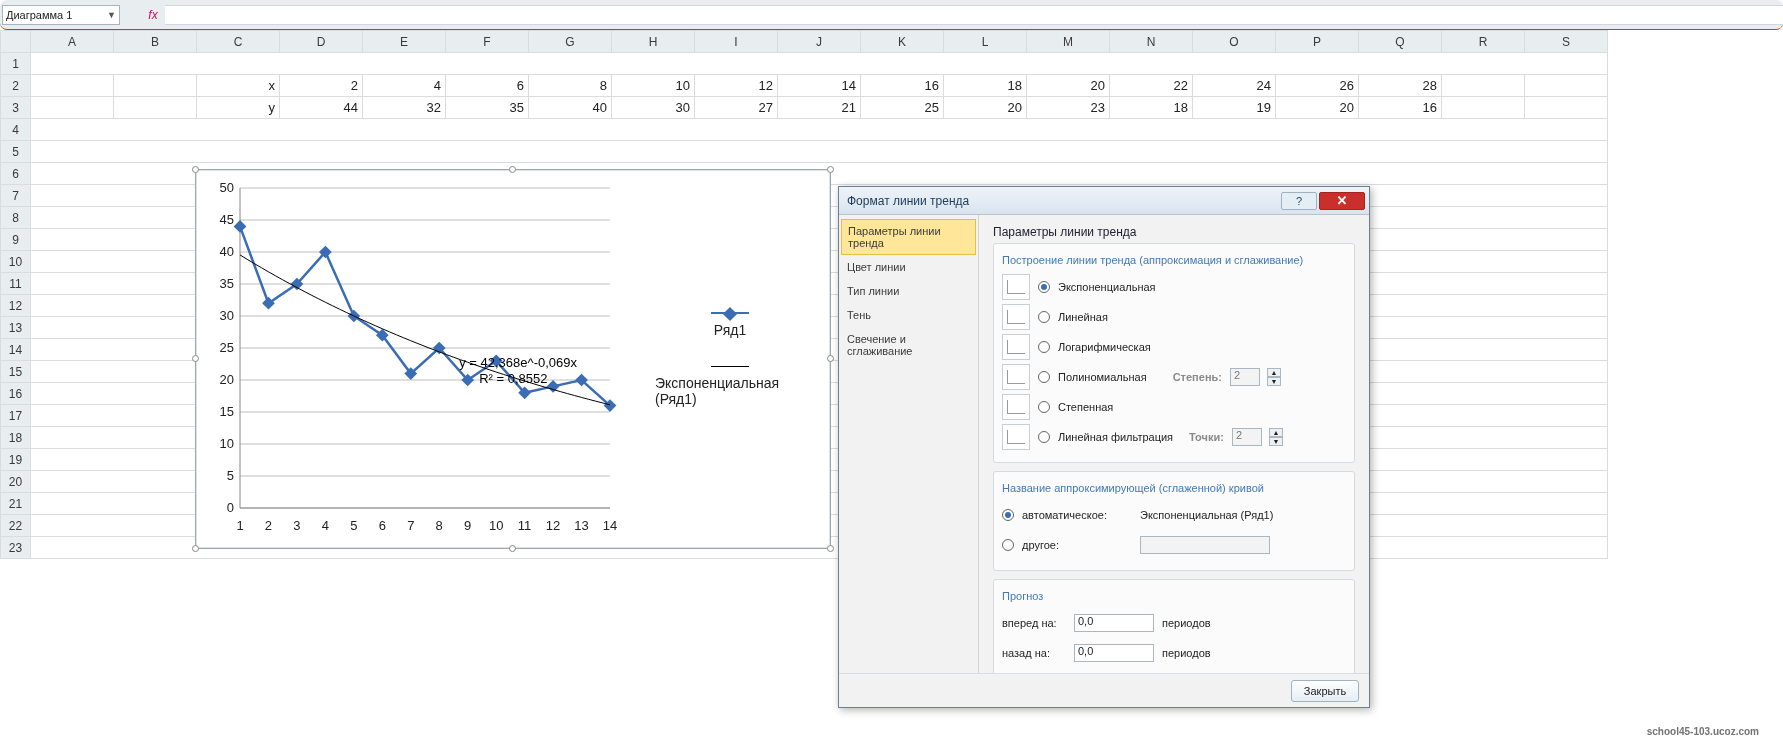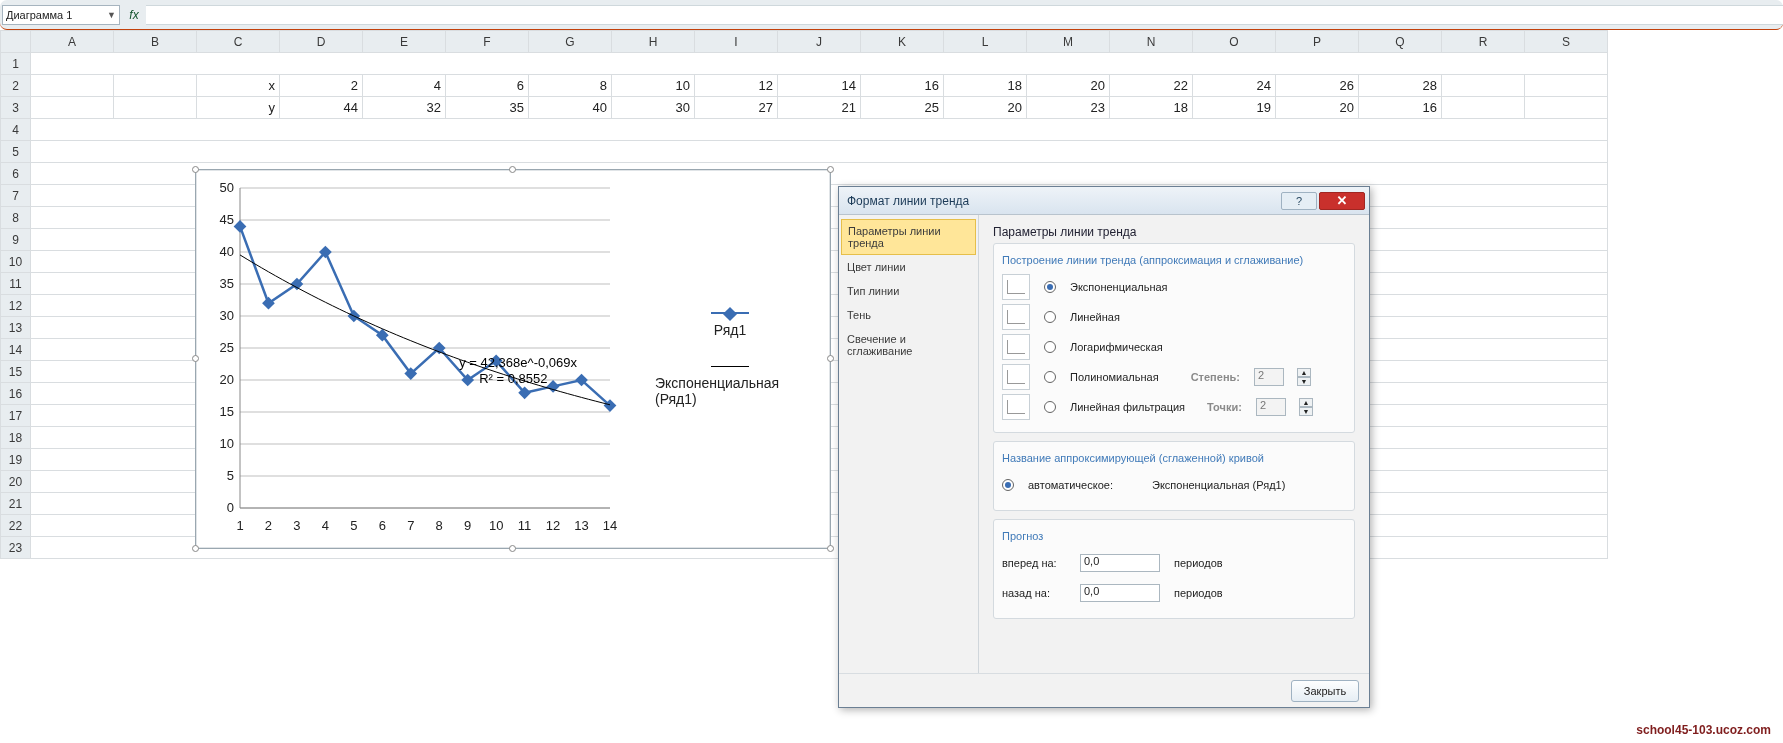--- a/index.html
+++ b/index.html
@@ -23,21 +23,21 @@
   }
   .name-box {
     width: 118px; height: 20px;
     background: #fff; border: 1px solid #a6b4bf;
     display: flex; align-items: center; justify-content: space-between;
     padding: 0 3px; margin: 0 2px;
   }
   .name-box .dd { color: #555; font-size: 9px; }
   .fx-icon {
     width: 24px; text-align: center; font-style: italic;
-    color: #14532d; font-size: 12px;
+    color: #be185d; font-size: 12px; margin-left: 19px;
   }
   .fx-input {
     flex: 1; height: 20px; background: #fff;
     border: 1px solid #cfd8dc; border-left: none;
     border-right: none;
   }
   
   .sheet {
     position: relative;
     background: #fff;
@@ -112,39 +112,39 @@
   }
   .dlg-nav div { padding:6px 8px; color:#3b3b3b; cursor:default; }
   .dlg-nav .active { background:#ffe699; border:1px solid #e6bf4a; margin:0 2px; padding:5px 6px; }
   .dlg-main { flex:1; padding:10px 14px; overflow:auto; }
   .dlg-main h3 { margin:0 0 4px 0; font-size:12px; font-weight:normal; color:#223; }
   .subhdr { color:#407ab8; margin:2px 0 8px 0; }
   .grp {
     border:1px solid #d4dadf; border-radius:3px;
     padding:8px; margin-bottom:8px; background:#fbfbfb;
   }
-  .opt-row { display:flex; align-items:center; gap:14px; margin:4px 0; height:26px; }
+  .opt-row { display:flex; align-items:center; gap:8px; margin:4px 0; height:26px; }
   .opt-thumb {
     width:28px; height:26px; border:1px solid #c8d0d6; background:#fff;
     position:relative;
   }
   .opt-thumb::before {
     content:""; position:absolute; left:4px; right:4px; top:5px; bottom:5px;
     border-left:1px solid #999; border-bottom:1px solid #999;
   }
   .radio { width:12px; height:12px; border:1px solid #646464; border-radius:50%; background:#fff; display:inline-block; position:relative; }
   .radio.checked::after { content:""; position:absolute; left:2px; top:2px; width:6px; height:6px; background:#3a6db3; border-radius:50%; }
   .inln-input{ width:56px; height:18px; border:1px solid #abb7c0; background:#fff; padding:0 3px; font-size:11px; }
   .inln-input.dis{ background:#f3f3f3; color:#777; }
   .spin { display:inline-flex; flex-direction:column; margin-left:-1px; }
   .spin span { width:14px; height:9px; border:1px solid #abb7c0; background:#eef1f3; font-size:7px; text-align:center; line-height:7px; }
   .lbl-dis{ color:#8a8a8a;font-weight:bold; }
   .dlg-footer { height:34px; display:flex; justify-content:flex-end; align-items:center; padding:0 10px; border-top:1px solid #d8dde1; }
   .btn { min-width:68px; height:22px; border:1px solid #9fb2c2; background:linear-gradient(#fdfefe,#e6eef4); border-radius:3px; font-size:11px; display:flex; align-items:center; justify-content:center; }
-  .watermark{position:absolute; right:12px; bottom:6px; color:#7f1d1d; font-weight:bold; font-size:12px; text-shadow:1px 1px 0 #fff, -1px -1px 0 #fff, 1px -1px 0 #fff, -1px 1px 0 #fff;}
+  .watermark{position:absolute; right:24px; bottom:6px; color:#737373; font-weight:bold; font-size:10px; text-shadow:1px 1px 0 #fff, -1px -1px 0 #fff, 1px -1px 0 #fff, -1px 1px 0 #fff;}
 </style>
 </head>
 <body>
 
 <div class="formula-bar">
   <div class="name-box">
     <span>Диаграмма 1</span>
     <span class="dd">▼</span>
   </div>
   <div class="fx-icon">fx</div>
@@ -429,37 +429,47 @@
             <span class="lbl-dis" style="margin-left:18px">Степень:</span>
             <span class="inln-input dis" style="width:30px">2</span>
             <span class="spin">
                 <span>▲</span>
                 <span>▼</span>
               </span>
           </div>
           <div class="opt-row">
             <span class="opt-thumb"></span>
             <span class="radio"></span>
+            <span>Степенная</span>
+          </div>
+          <div class="opt-row">
+            <span class="opt-thumb"></span>
+            <span class="radio"></span>
             <span>Линейная фильтрация</span>
             <span class="lbl-dis" style="margin-left:8px">Точки:</span>
             <span class="inln-input dis" style="width:30px">2</span>
             <span class="spin">
                 <span>▲</span>
                 <span>▼</span>
               </span>
           </div>
         </div>
 
         <div class="grp">
           <div class="subhdr">Название аппроксимирующей (сглаженной) кривой</div>
           <div class="opt-row">
             <span class="radio checked"></span>
             <span style="width:110px">автоматическое:</span>
             <span>Экспоненциальная (Ряд1)</span>
           </div>
+          <div class="opt-row">
+            <span class="radio"></span>
+            <span style="width:110px">другое:</span>
+            <span class="inln-input dis" style="width:130px"></span>
+          </div>
         </div>
 
         <div class="grp">
           <div class="subhdr">Прогноз</div>
           <div class="opt-row">
             <span style="width:64px">вперед на:</span>
             <span class="inln-input" style="width:80px">0,0</span>
             <span>периодов</span>
           </div>
           <div class="opt-row">

